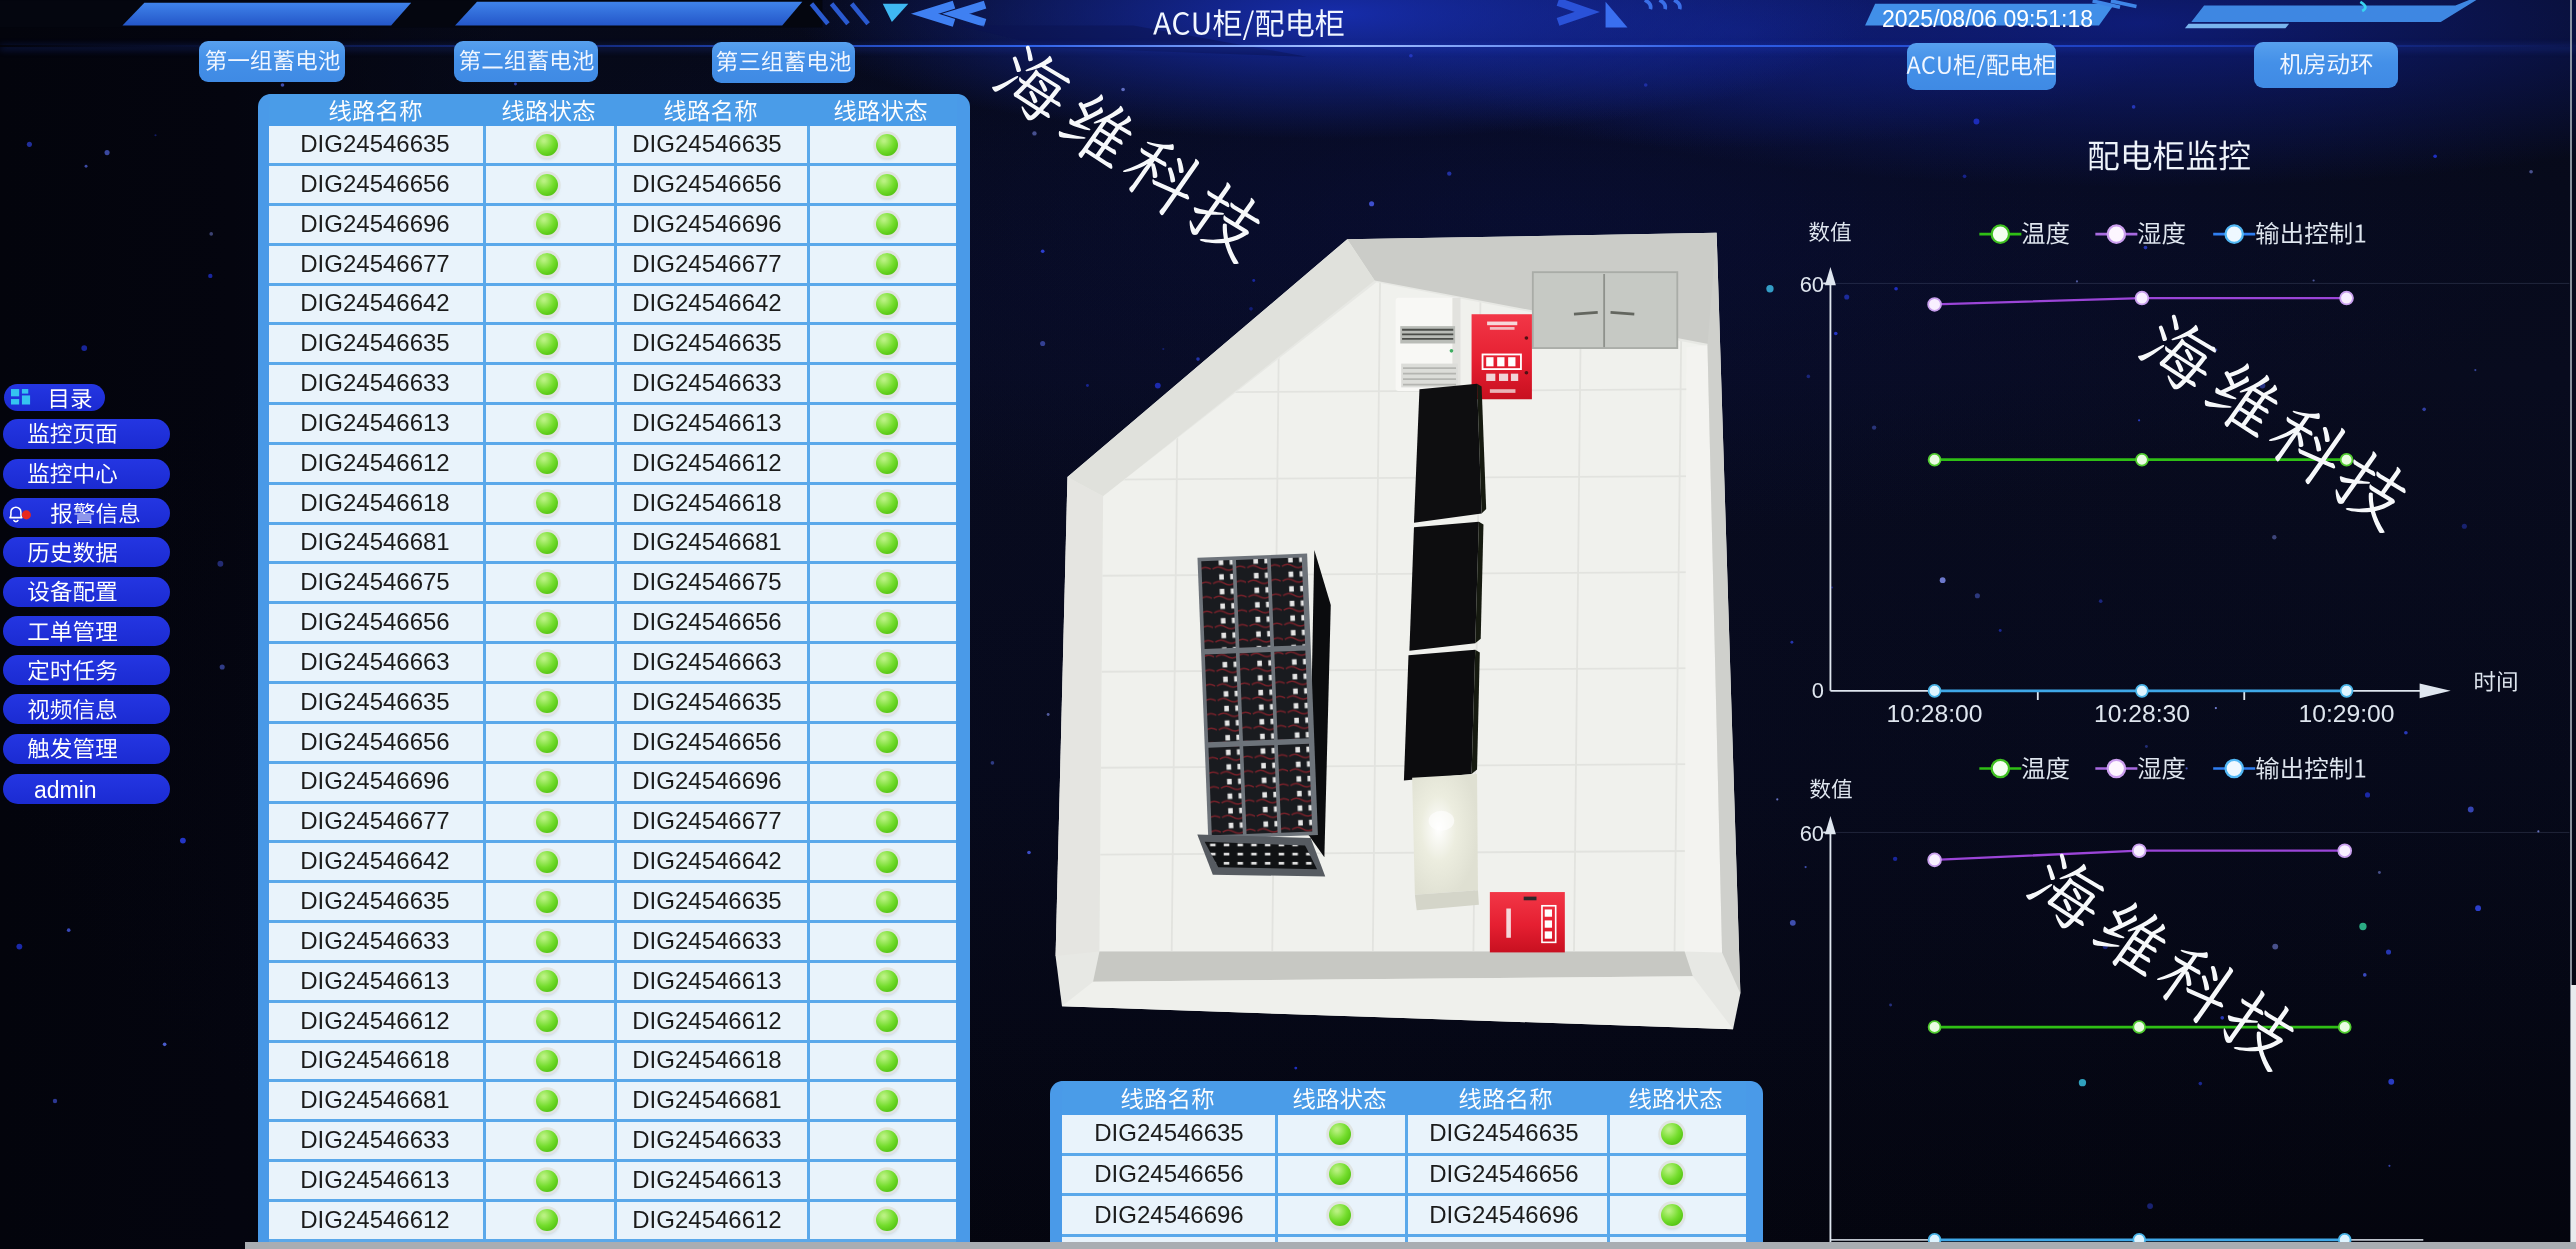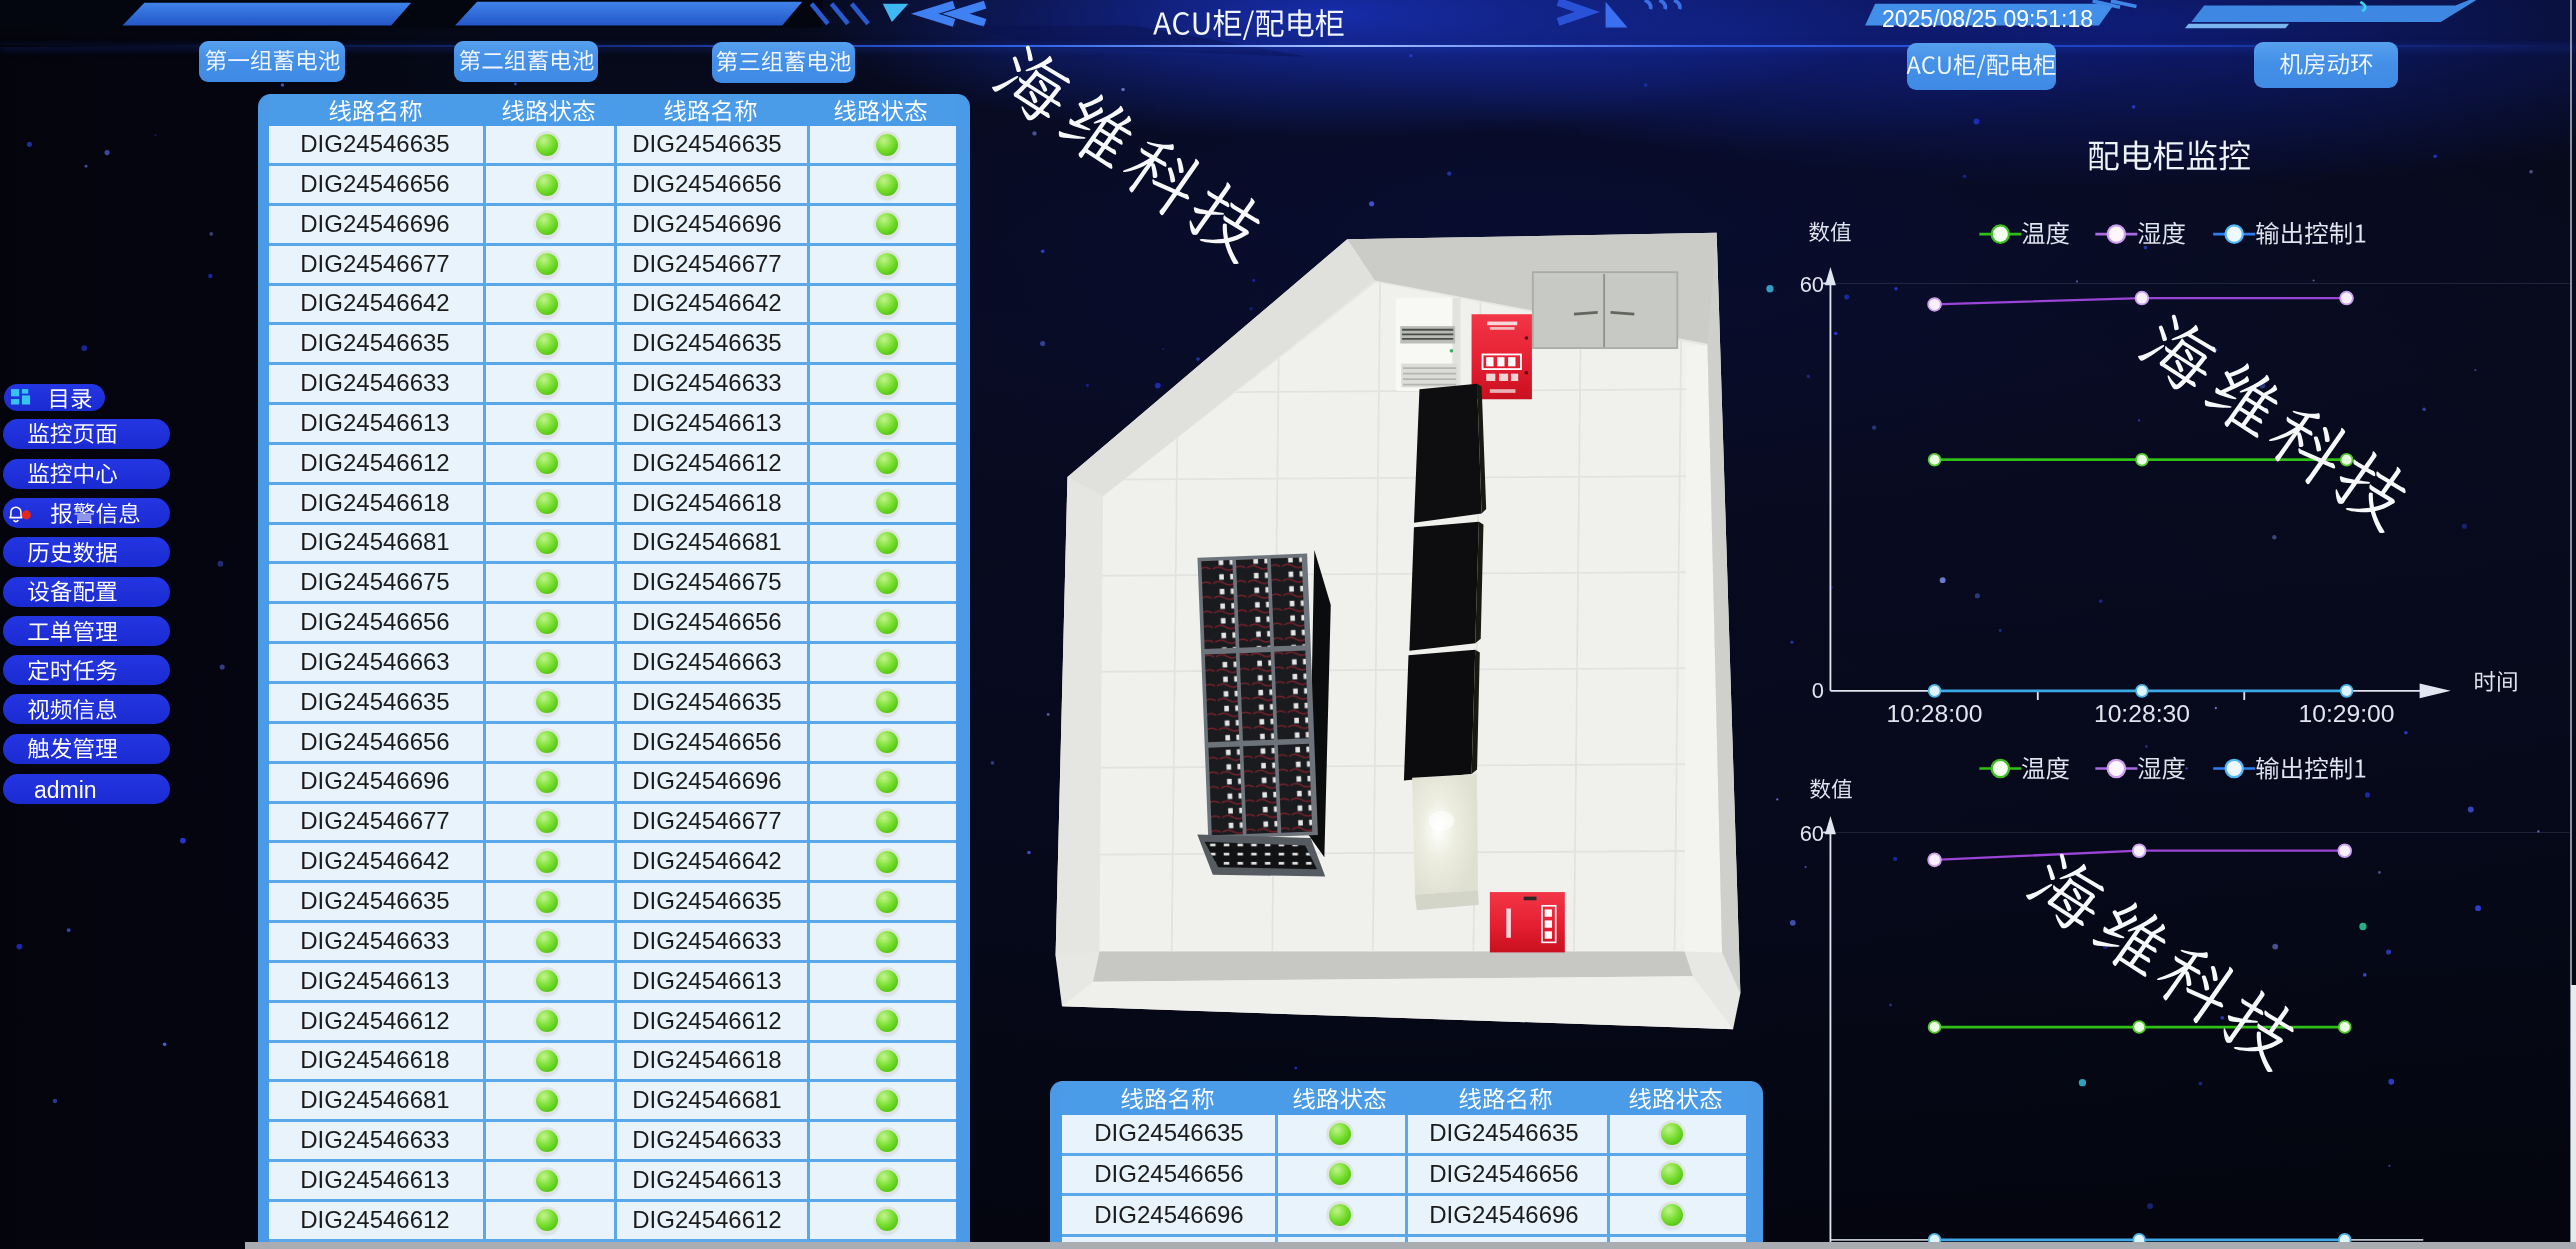--- a/index.html
+++ b/index.html
@@ -316,21 +316,21 @@
       <use href="#n41" x="0"></use>
       <use href="#n43" x="608"></use>
       <use href="#n55" x="1246"></use>
       <use href="#n67dc" x="1967"></use>
       <use href="#n2f" x="2967"></use>
       <use href="#n914d" x="3359"></use>
       <use href="#n7535" x="4359"></use>
       <use href="#n67dc" x="5359"></use>
     </svg>
 
-<div style="position:absolute;left:1882px;top:5.5px;font-size:23px;color:#fff;white-space:nowrap">2025/08/25 09:51:18</div>
+<div style="position:absolute;left:1882px;top:5.5px;font-size:23px;color:#fff;white-space:nowrap">2025/08/06 09:51:18</div>
 
 <div class="btn" style="left:199px;top:41px;width:146px;height:41px"></div>
 <svg class="ct " style="left:204px;top:49px;" width="137" height="24" viewBox="0 0 6000 1060" fill="#f0f6ff">
       <use href="#n7b2c" x="0"></use>
       <use href="#n4e00" x="1000"></use>
       <use href="#n7ec4" x="2000"></use>
       <use href="#n84c4" x="3000"></use>
       <use href="#n7535" x="4000"></use>
       <use href="#n6c60" x="5000"></use>
     </svg>

